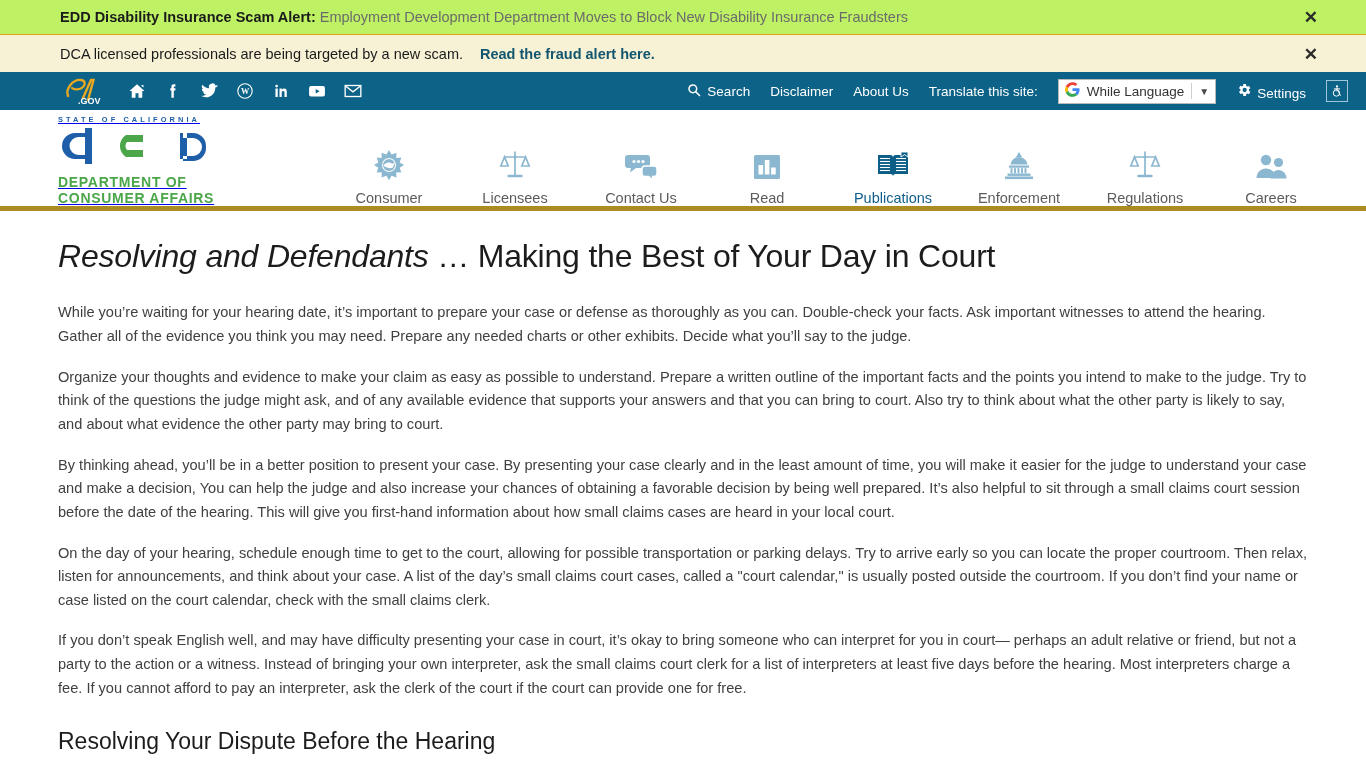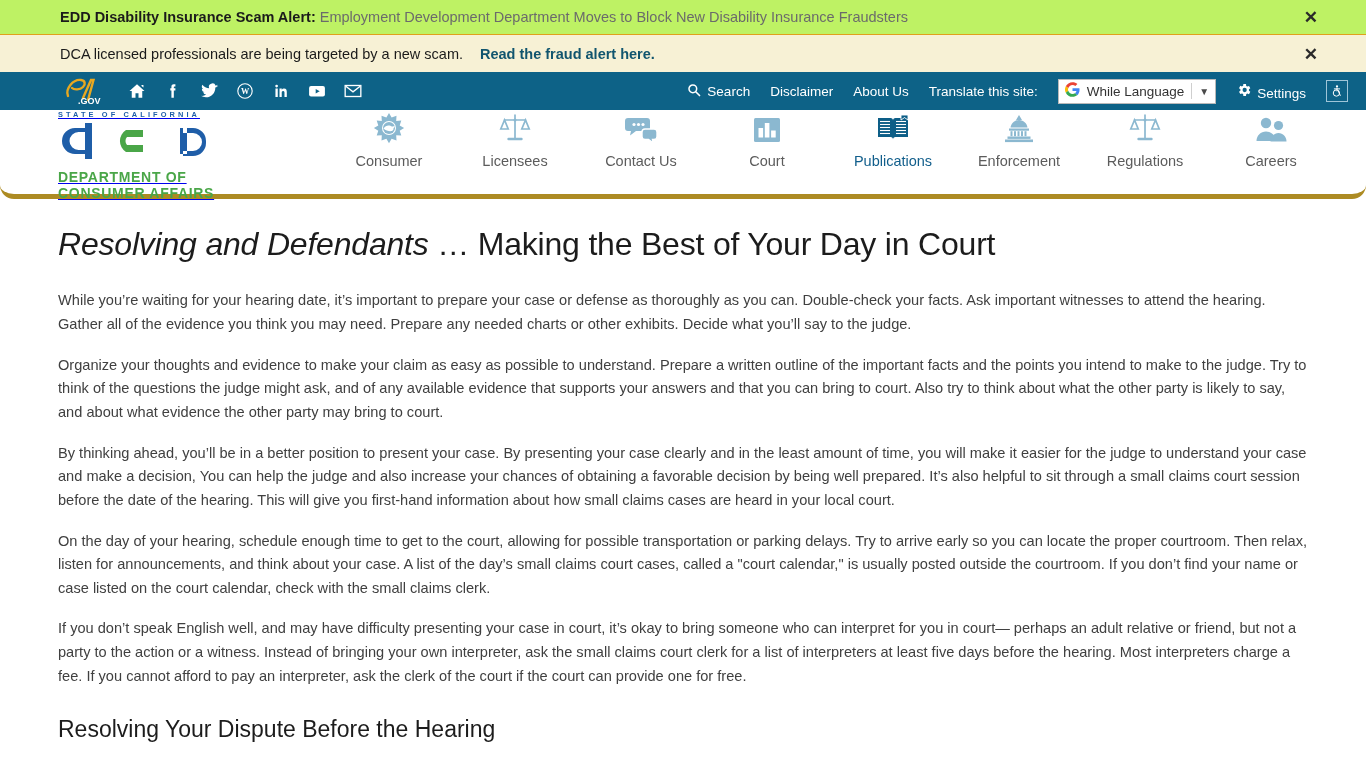--- a/index.html
+++ b/index.html
@@ -104,27 +104,26 @@
   .settings-btn { display: flex; align-items: flex-end; gap: 5px; cursor: pointer; }
   .access-btn {
     width: 22px; height: 22px;
     border: 1px solid #9ec5d8;
     display: flex; align-items: center; justify-content: center;
     cursor: pointer;
   }
 
   
   .masthead {
-    height: 89px;
+    height: 101px;
     background: #ffffff;
     display: flex;
-    align-items: flex-start;
+    align-items: flex-end;
     padding: 0 40px 0 58px;
     border-bottom: 5px solid #ad8b23;
-    border-radius: 14px;
   }
   .dca-logo { width: 180px; flex: none; }
   .dca-top {
     font-size: 7.4px;
     letter-spacing: 3.1px;
     color: #1f5ea8;
     font-weight: bold;
     margin-bottom: 2px;
   }
   .dca-bot {
@@ -359,21 +358,21 @@
 
     <a href="#" class="nav-item">
       <span class="nav-ic">
         <svg width="28" height="28" viewBox="0 0 28 28">
           <rect x="1" y="2" width="26" height="24" rx="1.5" fill="#8bb8d0"></rect>
           <rect x="5.5" y="12" width="4.6" height="9.5" fill="#ffffff"></rect>
           <rect x="11.8" y="7" width="4.6" height="14.5" fill="#ffffff"></rect>
           <rect x="18.1" y="14.5" width="4.6" height="7" fill="#ffffff"></rect>
         </svg>
       </span>
-      <span class="nav-lbl">Court</span>
+      <span class="nav-lbl">Read</span>
     </a>
 
     <a href="#" class="nav-item active">
       <span class="nav-ic">
         <svg width="32" height="30" viewBox="0 0 32 30" fill="#0d5e87">
           <path d="M1 4 h12.5 a2.5 2.5 0 0 1 2.5 2.5 v19 a2.5 2.5 0 0 0 -2.5 -2.5 h-12.5 Z"></path>
           <path d="M31 4 h-12.5 a2.5 2.5 0 0 0 -2.5 2.5 v19 a2.5 2.5 0 0 1 2.5 -2.5 h12.5 Z"></path>
           <g stroke="#ffffff" stroke-width="1.1">
             <path d="M3 7.5 h10"></path>
               <path d="M3 10.5 h10"></path>

